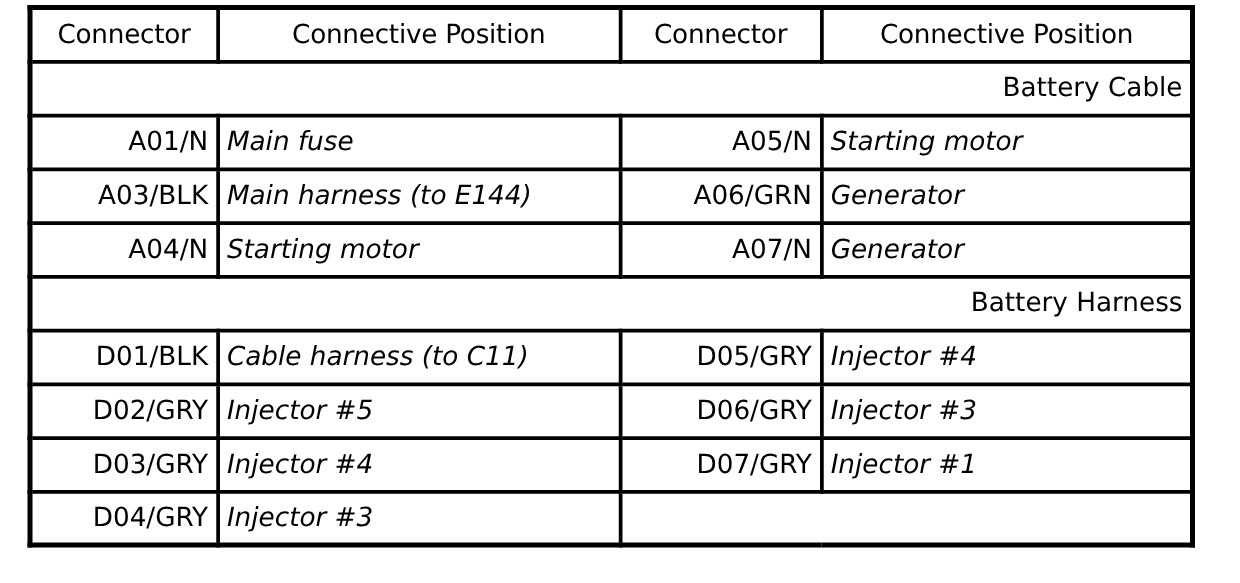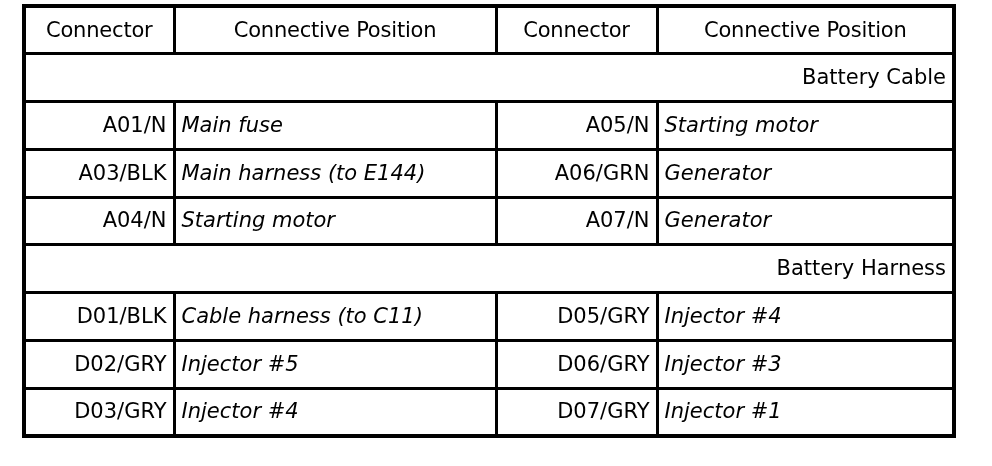--- a/index.html
+++ b/index.html
@@ -133,15 +133,20 @@
         <td class="position-cell">Injector #5</td>
         <td class="connector-cell">D06/GRY</td>
         <td class="position-cell">Injector #3</td>
       </tr>
       <tr>
         <td class="connector-cell">D03/GRY</td>
         <td class="position-cell">Injector #4</td>
         <td class="connector-cell">D07/GRY</td>
         <td class="position-cell">Injector #1</td>
       </tr>
+      <tr>
+        <td class="connector-cell">D04/GRY</td>
+        <td class="position-cell">Injector #3</td>
+        <td class="blank-cell" colspan="2"></td>
+      </tr>
     </tbody>
   </table>
 </div>
 
 </body></html>

